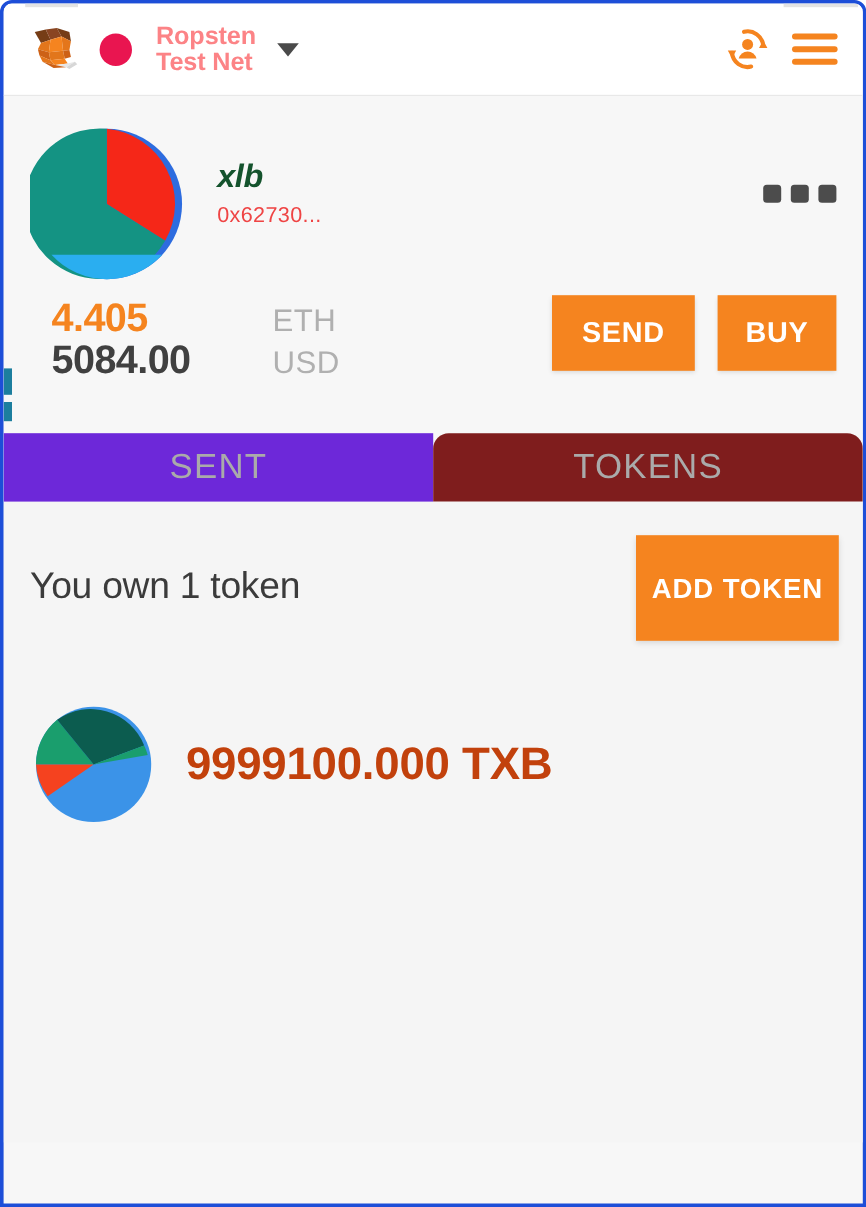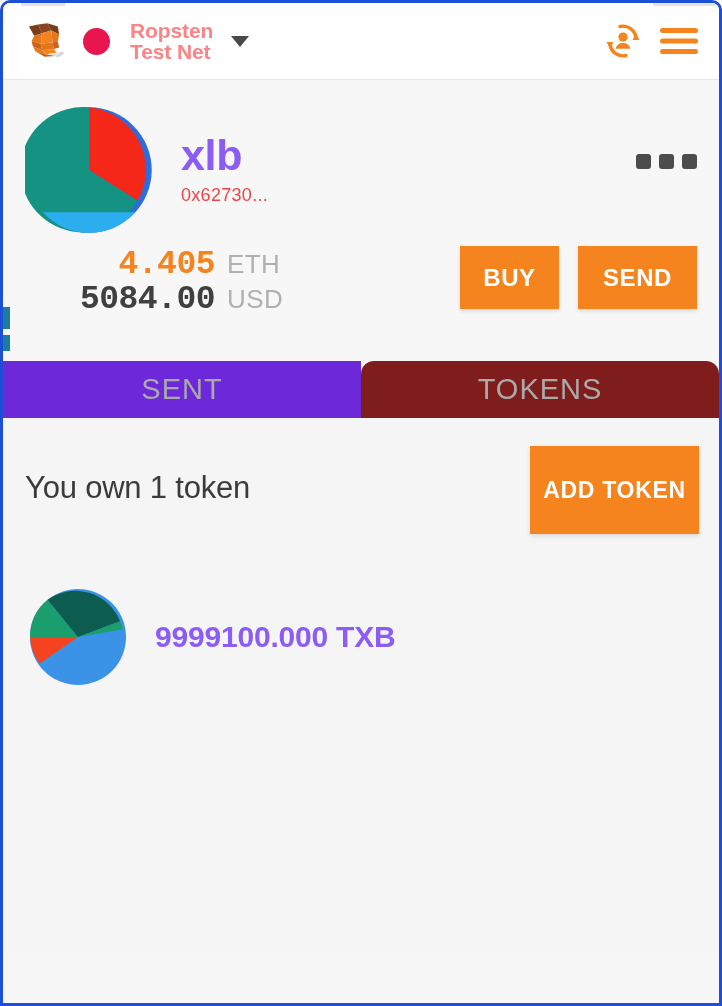--- a/index.html
+++ b/index.html
@@ -97,25 +97,26 @@
     height: 281px;
   }
 
   .account-top { display: flex; align-items: flex-start; }
 
   .identicon-lg { width: 128px; height: 128px; flex: none; }
 
   .account-names { margin-left: 28px; padding-top: 28px; }
 
   .account-name {
-    font-size: 43px;
-    font-weight: bold;
-    color: #8b5cf6;
+    font-size: 27px;
+    font-weight: bold;
+    color: #14532d;
     letter-spacing: -0.3px;
     line-height: 1;
+    font-style: italic;
   }
 
   .account-address {
     margin-top: 8px;
     font-size: 18px;
     color: #ef4444;
     letter-spacing: 0.3px;
   }
 
   .kebab-menu {
@@ -142,24 +143,23 @@
   .balance-block { padding-left: 18px; }
 
   .balance-line {
     display: flex;
     align-items: baseline;
     line-height: 1.08;
   }
   .balance-amount {
     font-size: 33px;
     font-weight: bold;
-    text-align: right;
+    text-align: left;
     min-width: 172px;
     letter-spacing: -0.5px;
-    font-family: Liberation Mono, monospace;
   }
   .balance-amount.eth { color: #f5841f; }
   .balance-amount.usd { color: #404040; }
   .balance-unit {
     font-size: 26px;
     color: #b0b0b0;
     margin-left: 12px;
     letter-spacing: 0.4px;
   }
 
@@ -247,23 +247,23 @@
     display: flex;
     align-items: center;
     cursor: pointer;
     padding: 6px 0;
   }
 
   .identicon-sm { width: 98px; height: 98px; flex: none; margin-left: 4px; }
 
   .token-balance {
     margin-left: 28px;
-    font-size: 30px;
-    font-weight: bold;
-    color: #8b5cf6;
+    font-size: 38px;
+    font-weight: bold;
+    color: #c2410c;
     letter-spacing: -0.2px;
   }
 
   
   .edge-sliver {
     position: absolute;
     left: 0;
     width: 7px;
     background: #1c7e9e;
     z-index: 30;
@@ -356,22 +356,22 @@
           <span class="balance-amount eth">4.405</span>
           <span class="balance-unit">ETH</span>
         </div>
         <div class="balance-line">
           <span class="balance-amount usd">5084.00</span>
           <span class="balance-unit">USD</span>
         </div>
       </div>
 
       <div class="action-buttons">
+        <button class="btn-orange btn-send">SEND</button>
         <button class="btn-orange btn-buy">BUY</button>
-        <button class="btn-orange btn-send">SEND</button>
       </div>
     </div>
   </div>
 
   <div class="edge-sliver" style="top:304px; height:22px;"></div>
   <div class="edge-sliver" style="top:332px; height:16px;"></div>
 
   <div class="tab-bar">
     <div class="tab inactive">SENT</div>
     <div class="tab active">TOKENS</div>

